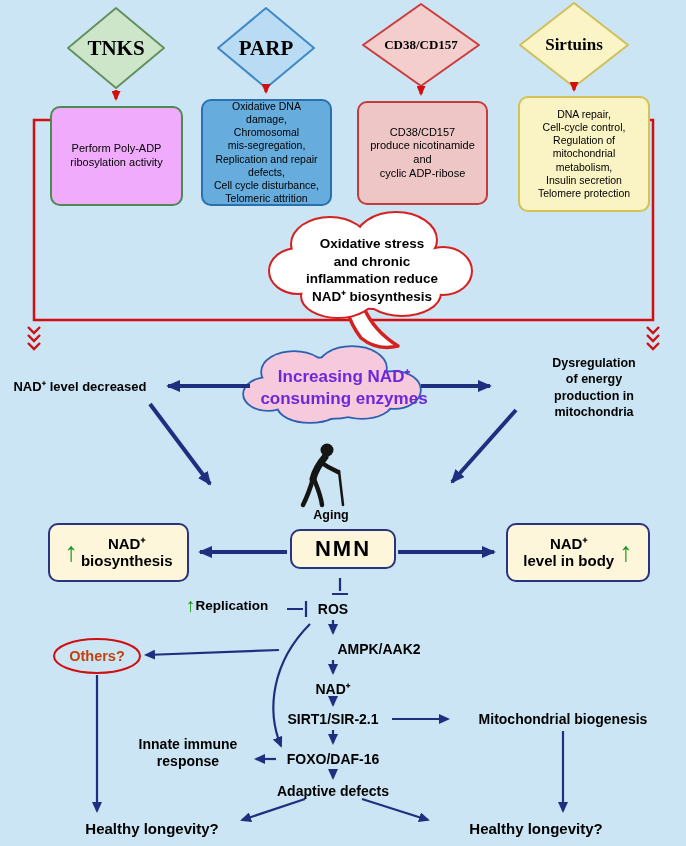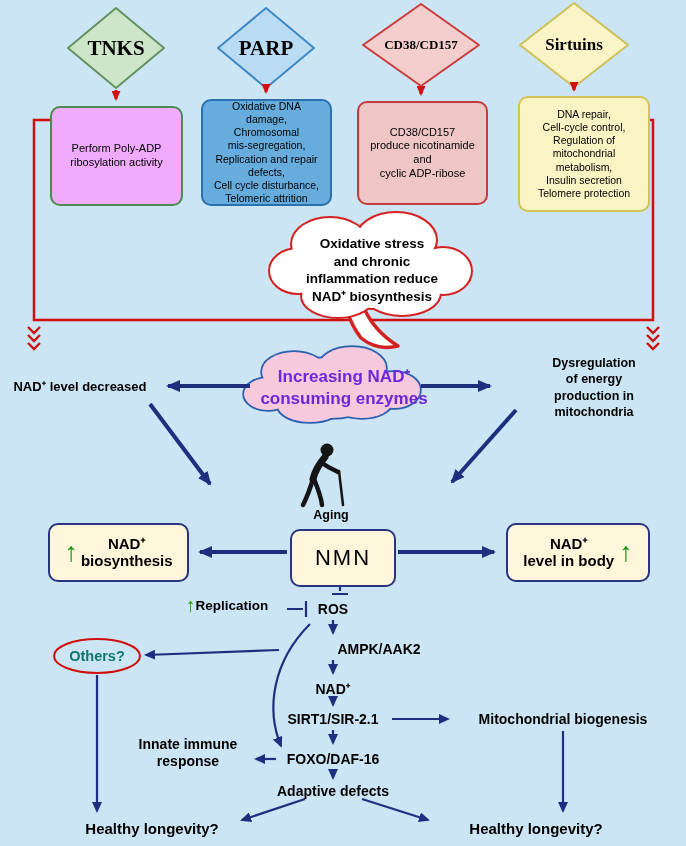--- a/index.html
+++ b/index.html
@@ -30,41 +30,41 @@
 
   
   #nad-dec{left:80px;top:386px;font-size:13px;font-weight:bold;width:170px;}
   #dysreg{left:594px;top:387px;font-size:12.5px;font-weight:bold;line-height:1.3;}
   #aging{left:331px;top:515px;font-size:12.5px;font-weight:bold;}
 
   
   .cream{position:absolute;box-sizing:border-box;background:#fdf6da;border:2.5px solid #2a337f;
          border-radius:10px;display:flex;align-items:center;justify-content:center;}
   #bio-box{left:48px;top:523px;width:141px;height:59px;gap:3px;}
-  #nmn-box{left:290px;top:529px;width:106px;height:58px;font-size:22px;font-weight:normal;letter-spacing:2px;}
+  #nmn-box{left:290px;top:529px;width:106px;height:40px;font-size:22px;font-weight:bold;letter-spacing:2px;}
   #level-box{left:506px;top:523px;width:144px;height:59px;gap:5px;}
   .node-text{font-size:15px;font-weight:bold;line-height:1.12;text-align:center;white-space:pre-line;}
   .ga{color:#169416;font-weight:bold;font-size:27px;line-height:0.8;}
 
   
   #antiox{position:absolute;left:186px;top:598px;display:flex;align-items:center;}
   #antiox .ga{font-size:19px;}
   #antiox .at{font-size:13.5px;font-weight:bold;}
 
   
   .pw{font-size:14px;font-weight:bold;}
   #ros{left:333px;top:609px;}
   #ampk{left:333px;top:649px;white-space:nowrap;margin-left:46px;}
   #nadp{left:333px;top:688px;}
   #sirt{left:333px;top:719px;white-space:nowrap;}
   #mito{left:563px;top:719px;white-space:nowrap;}
   #foxo{left:333px;top:759px;white-space:nowrap;}
   #innate{left:188px;top:753px;line-height:1.2;}
   #adaptive{left:333px;top:791px;white-space:nowrap;}
-  #others{left:97px;top:656px;color:#0f766e;font-size:14.5px;}
+  #others{left:97px;top:656px;color:#c2410c;font-size:14.5px;}
   #healthy-l{left:152px;top:828px;font-size:15px;white-space:nowrap;}
   #healthy-r{left:536px;top:828px;font-size:15px;white-space:nowrap;}
 </style>
 </head>
 <body>
 
 <div class="canvas">
 
   <svg class="layer" width="686" height="846" viewBox="0 0 686 846">
     <defs>

